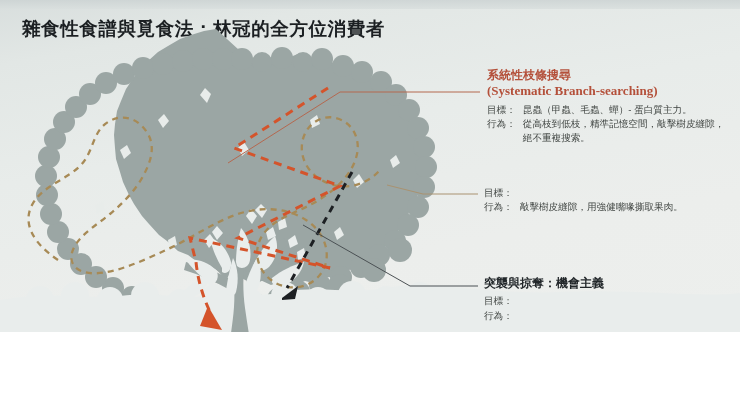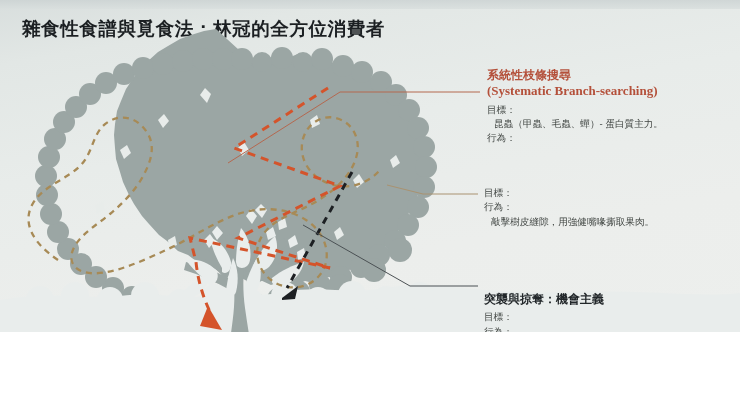--- a/index.html
+++ b/index.html
@@ -58,36 +58,35 @@
   }
   .ann-body {
     margin-top: 3px;
     font-size: 9.6px;
     line-height: 1.5;
     color: #3d423f;
   }
   .ann-body .row {
     display: flex;
     align-items: flex-start;
-    flex-direction: column;
   }
   .ann-body .lbl {
     flex: 0 0 auto;
     white-space: nowrap;
   }
   .ann-body .txt {
     flex: 1 1 auto;
     margin-left: 7px;
   }
   #ann1 { left: 487px; top: 68px; width: 245px; }
   #ann1 .ann-h, #ann1 .ann-sub { color: #b4503a; }
   #ann2 { left: 484px; top: 183px; width: 250px; }
   #ann2 .ann-h { color: #9a8757; }
   #ann3 { left: 484px; top: 276px; width: 250px; }
-  #ann3 .ann-h { color: #22272a; margin-top: 16px; }
+  #ann3 .ann-h { color: #22272a; }
 </style>
 </head>
 <body>
 
 <div id="stage">
 
   <div id="topband"></div>
 
   <div class="page-title">雜食性食譜與覓食法：林冠的全方位消費者</div>
 
@@ -296,20 +295,21 @@
   <div class="ann" id="ann1">
     <div class="ann-h">系統性枝條搜尋</div>
     <div class="ann-sub">(Systematic Branch-searching)</div>
     <div class="ann-body">
       <div class="row">
         <span class="lbl">目標：</span>
         <span class="txt">昆蟲（甲蟲、毛蟲、蟬）- 蛋白質主力。</span>
       </div>
       <div class="row">
         <span class="lbl">行為：</span>
+        <span class="txt">從高枝到低枝，精準記憶空間，敲擊樹皮縫隙，絕不重複搜索。</span>
       </div>
     </div>
   </div>
 
   <div class="ann" id="ann2">
     <div class="ann-body">
       <div class="row">
         <span class="lbl">目標：</span>
       </div>
       <div class="row">

